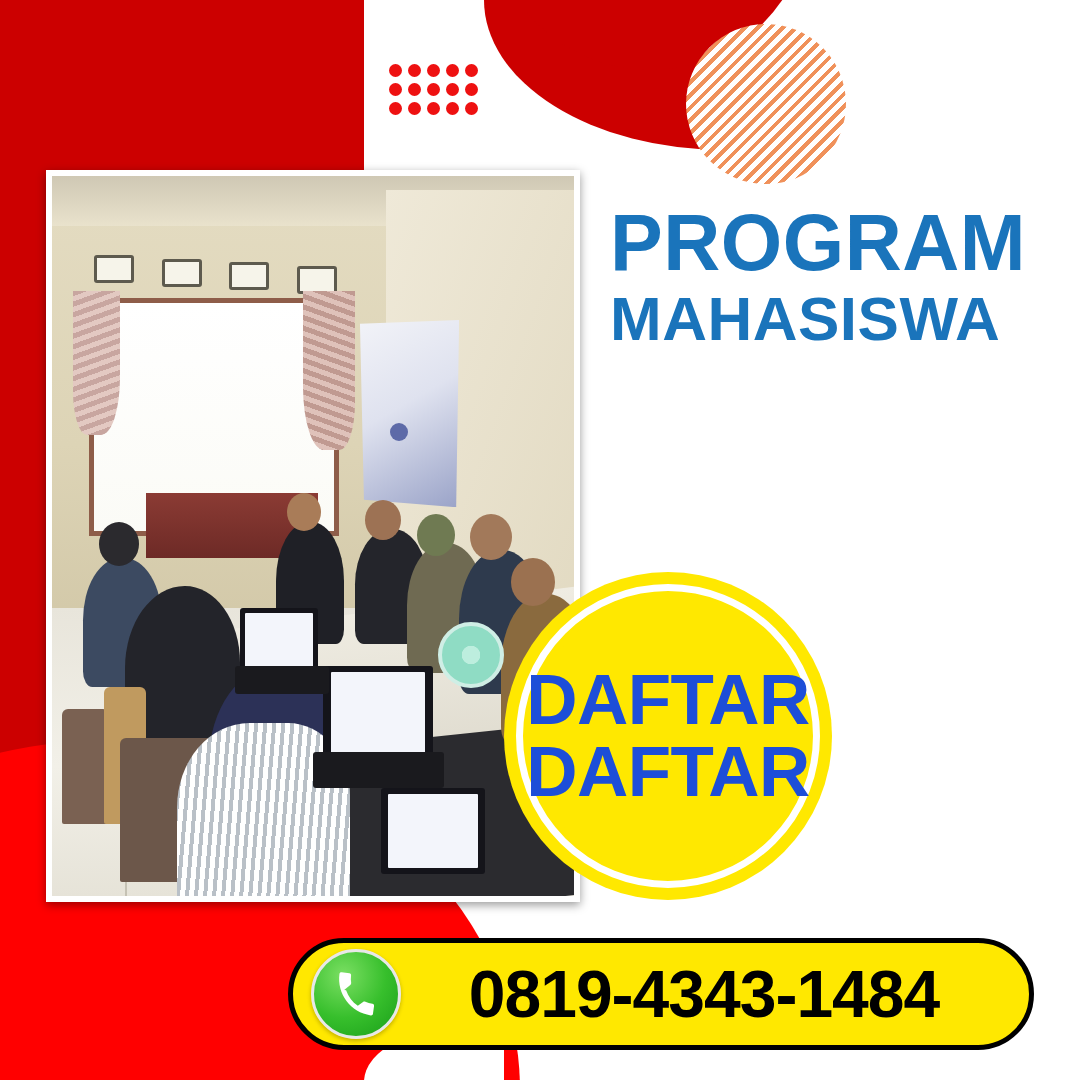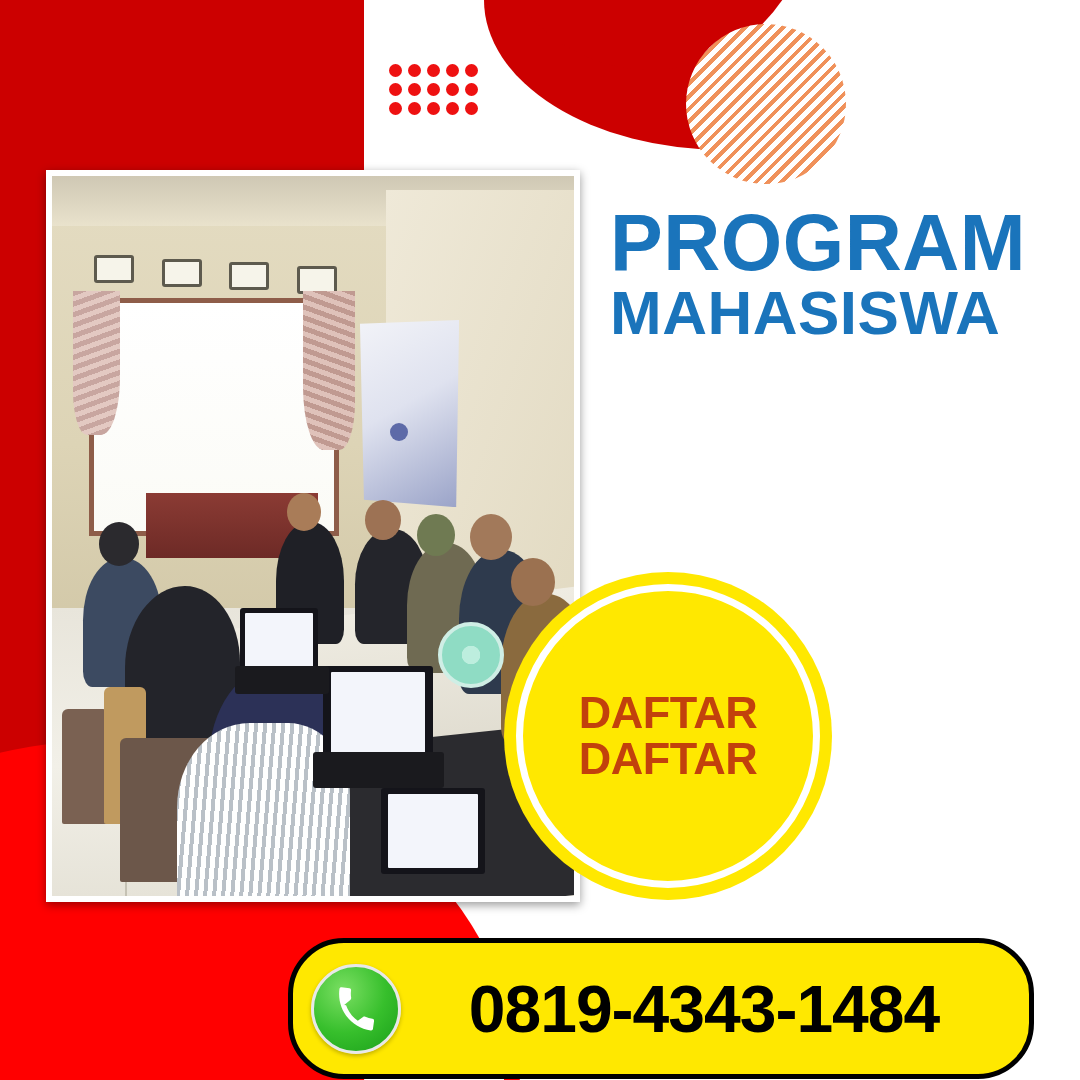--- a/index.html
+++ b/index.html
@@ -261,21 +261,21 @@
   }
   .headline .line {
     color: #1a74bb;
     font-weight: bold;
     letter-spacing: 0.5px;
     line-height: 0.99;
     white-space: nowrap;
   }
   .headline .l1 { font-size: 79px; }
   .headline .l2 { font-size: 79px; }
-  .headline .l3 { font-size: 62px; }
+  .headline .l3 { font-size: 62px; margin-top: 6px; }
 
   
   .badge {
     position: absolute;
     left: 504px;
     top: 572px;
     width: 328px;
     height: 328px;
     border-radius: 50%;
     background: #ffe800;
@@ -299,34 +299,34 @@
     top: 26px;
     right: 26px;
     bottom: 26px;
     border-radius: 50%;
     background: #ffe800;
   }
   .badge-text {
     position: relative;
     z-index: 3;
     text-align: center;
-    color: #c2410c;
+    color: #1d4ed8;
     font-weight: bold;
-    font-size: 45px;
+    font-size: 71px;
     line-height: 1.02;
     letter-spacing: -0.5px;
   }
 
   
   .phone-banner {
     position: absolute;
     left: 288px;
     top: 938px;
     width: 746px;
-    height: 141px;
+    height: 112px;
     background: #ffe800;
     border: 5px solid #000000;
     border-radius: 56px;
     box-sizing: border-box;
     display: flex;
     align-items: center;
     padding-left: 18px;
   }
   .phone-icon {
     width: 84px;

